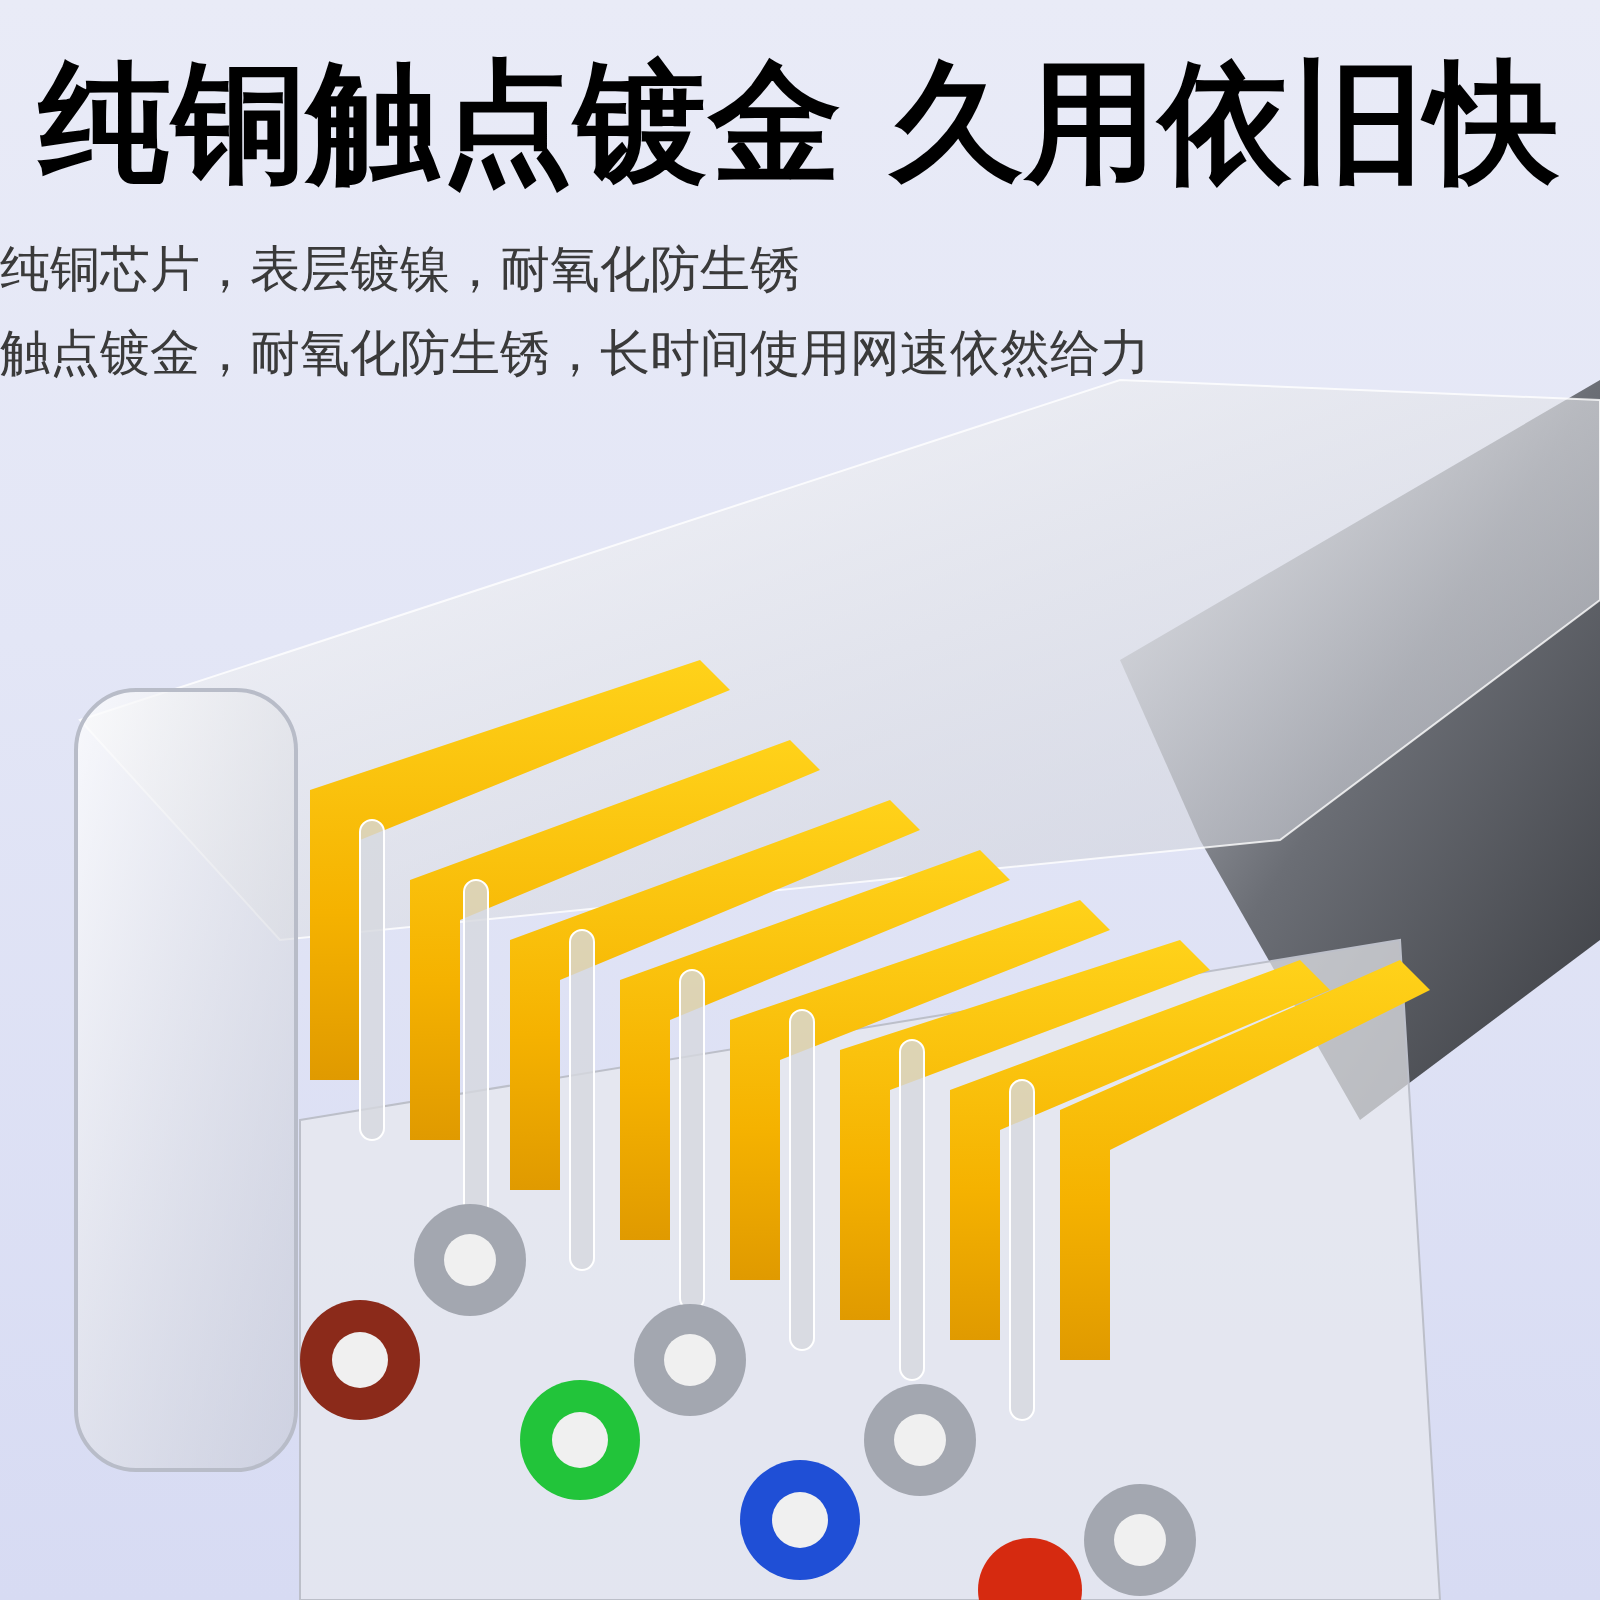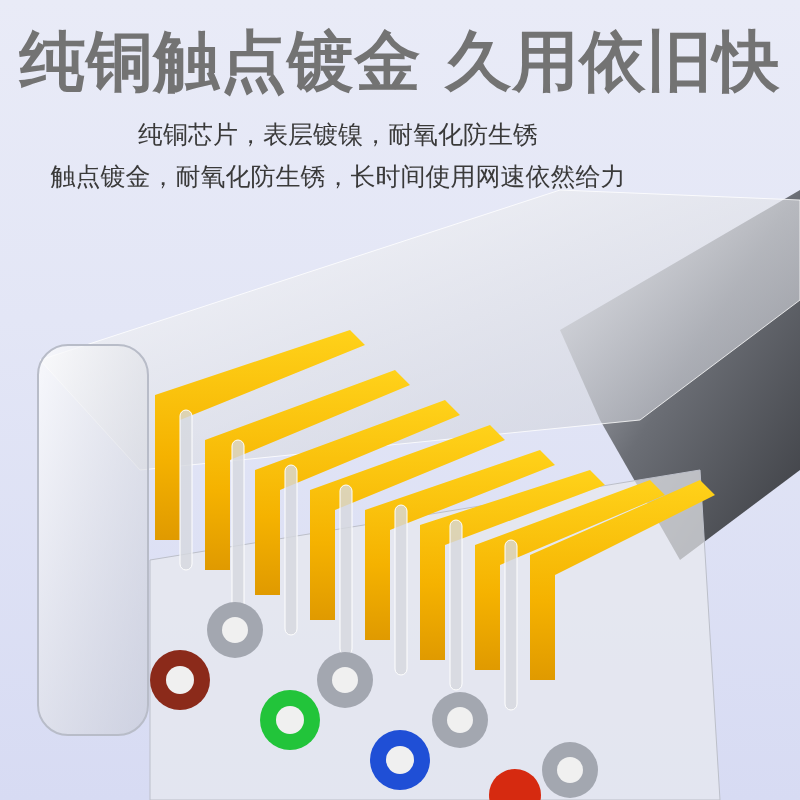--- a/index.html
+++ b/index.html
@@ -3,25 +3,25 @@
 <meta charset="utf-8">
 <style>
   html, body { margin:0; padding:0; }
   body {
     width:800px; height:800px; overflow:hidden; position:relative;
     background: linear-gradient(180deg, #e9ebf7 0%, #e3e6f6 40%, #d7dbf3 100%);
     font-family: "DejaVu Sans", sans-serif;
   }
   .headline {
     position:absolute; left:0; top:22px; width:800px; text-align:center;
-    font-size:66px; font-weight:bold; color:#737373; letter-spacing:1px;
+    font-size:66px; font-weight:bold; color:#000000; letter-spacing:1px;
     font-family: "DejaVu Sans", sans-serif; line-height:80px;
   }
   .sub {
-    position:absolute; left:0; width:676px; text-align:center;
+    position:absolute; left:0; width:676px; text-align:left;
     font-size:25px; color:#3a3a3a; line-height:34px;
     font-family: "DejaVu Sans", sans-serif;
   }
   .sub1 { top:118px; }
   .sub2 { top:160px; }
   .product { position:absolute; left:0; top:0; width:800px; height:800px; }
 </style>
 </head>
 <body>
 

